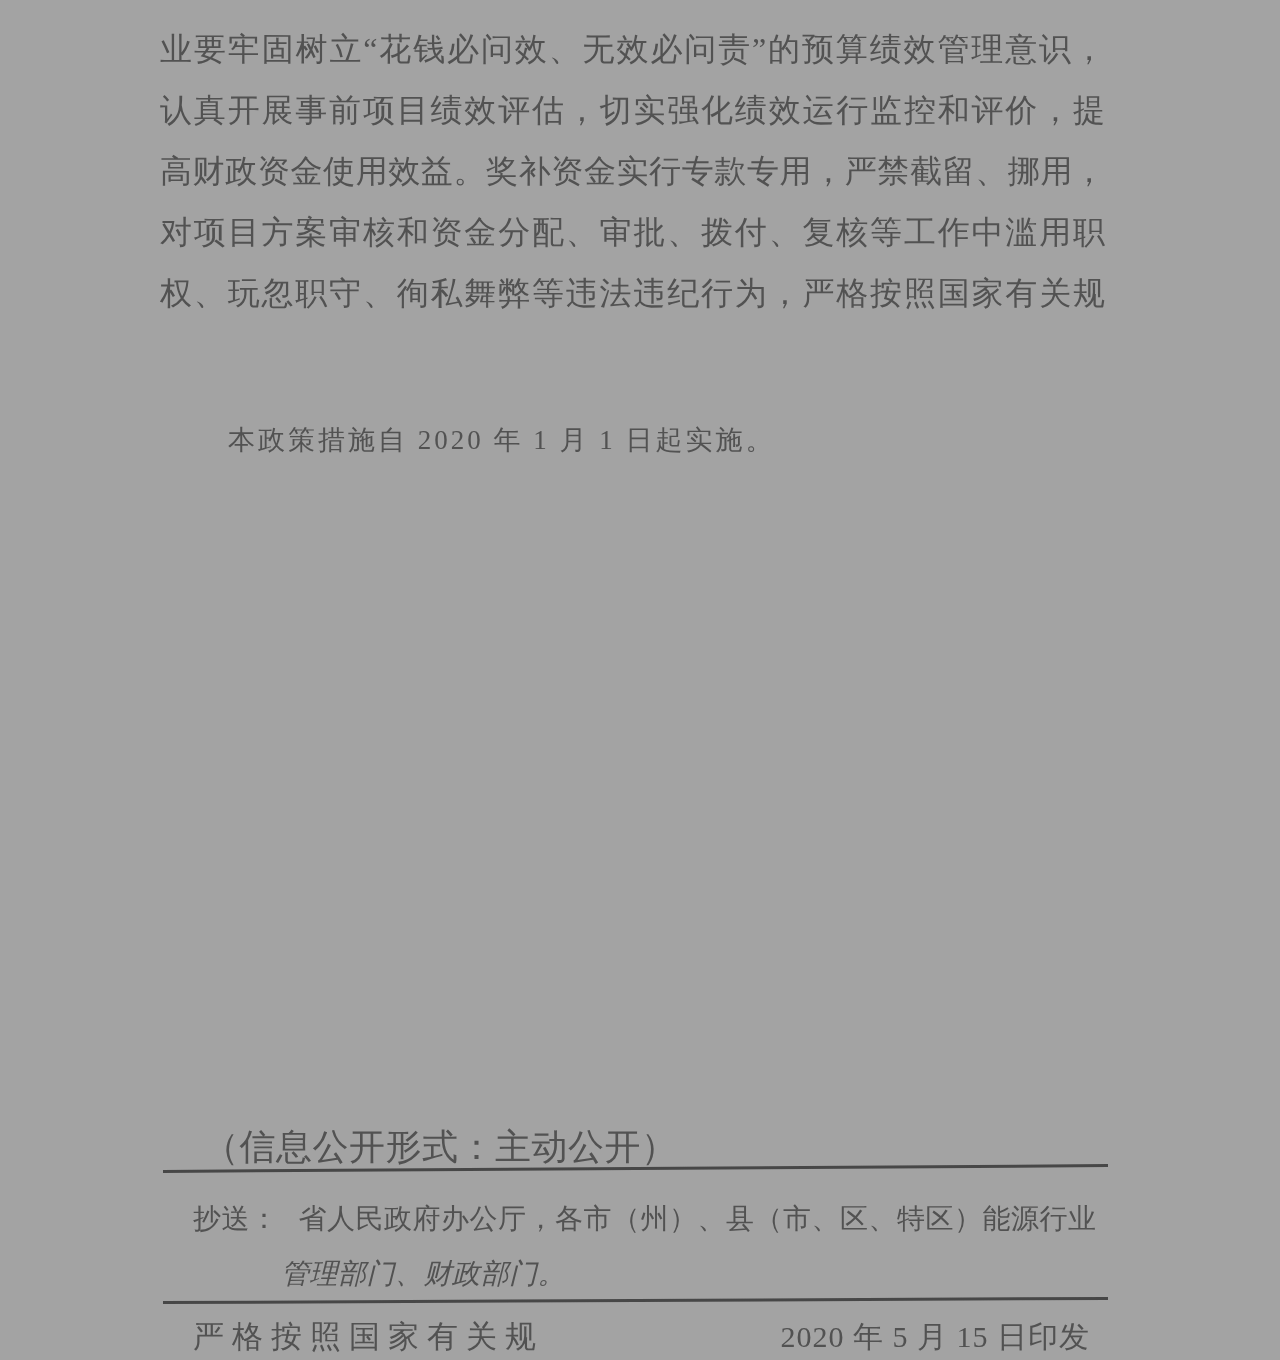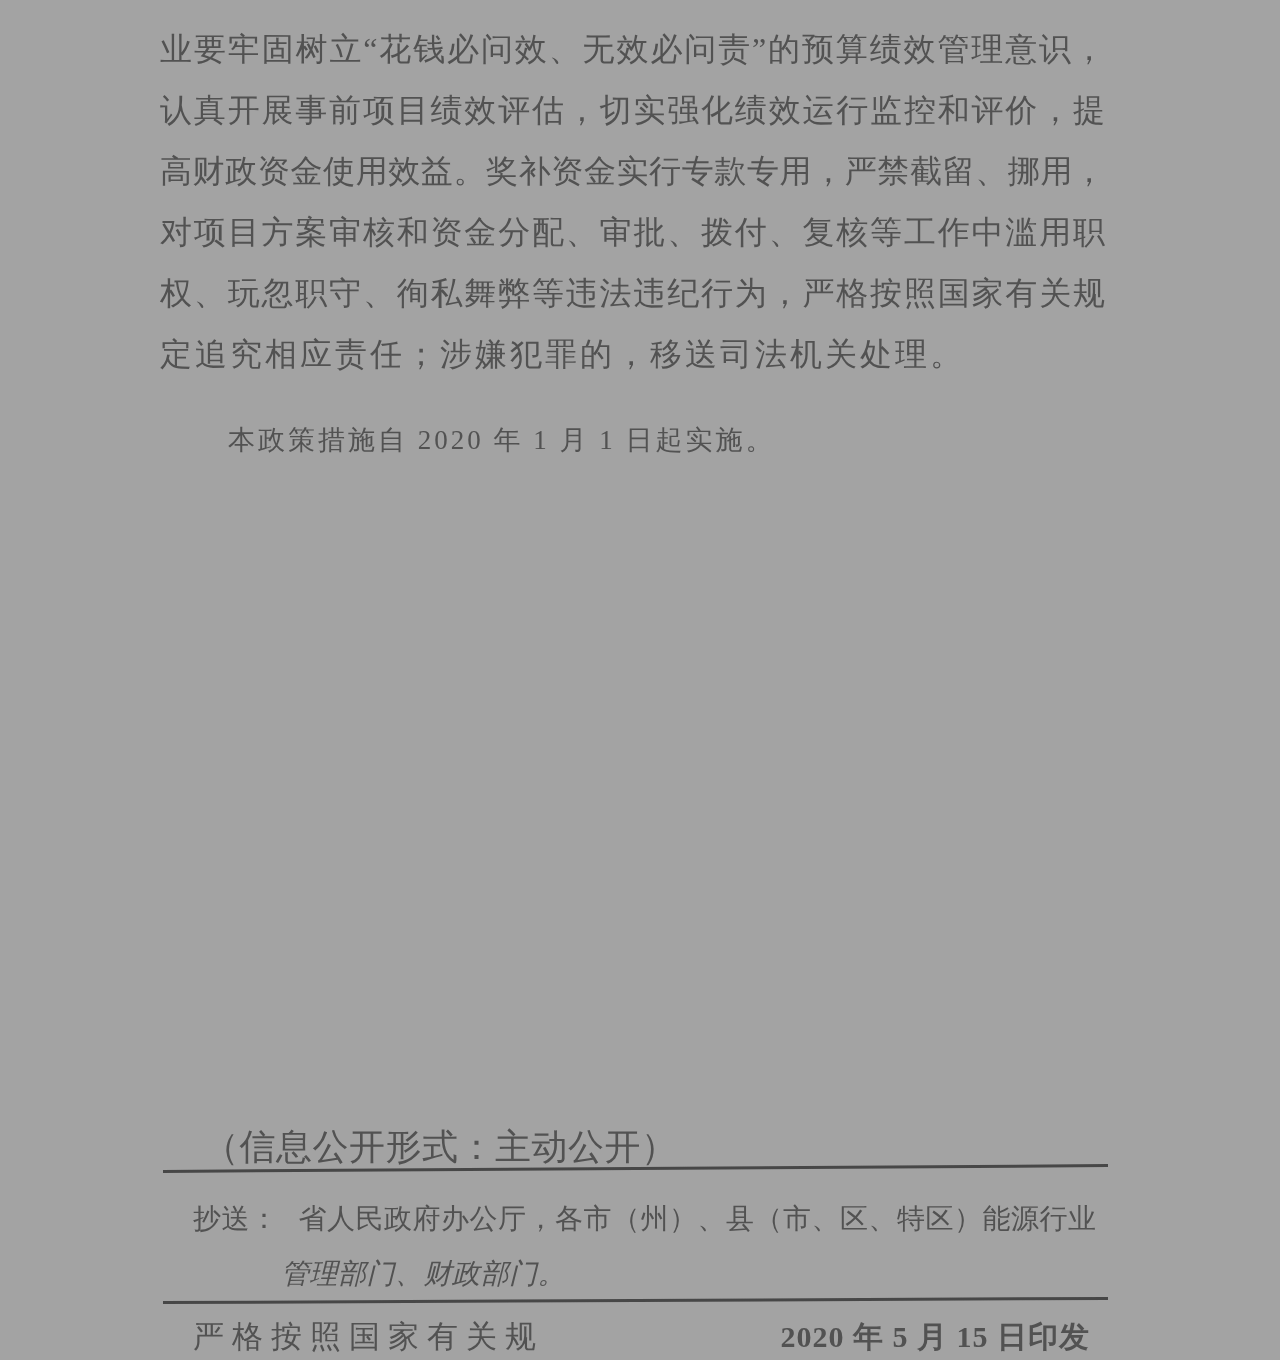--- a/index.html
+++ b/index.html
@@ -106,35 +106,33 @@
   .print-date {
     position: absolute;
     right: 190px;
     top: 1316px;
     height: 42px;
     line-height: 42px;
     font-size: 30px;
     letter-spacing: 1px;
     white-space: nowrap;
     text-align: right;
-    font-weight: bold;
   }
 </style>
 </head>
 <body>
 
 <div class="page">
 
   <div class="body-block">
     <div class="bline justify">业要牢固树立“花钱必问效、无效必问责”的预算绩效管理意识，</div>
     <div class="bline justify">认真开展事前项目绩效评估，切实强化绩效运行监控和评价，提</div>
     <div class="bline justify">高财政资金使用效益。奖补资金实行专款专用，严禁截留、挪用，</div>
     <div class="bline justify">对项目方案审核和资金分配、审批、拨付、复核等工作中滥用职</div>
     <div class="bline justify">权、玩忽职守、徇私舞弊等违法违纪行为，严格按照国家有关规</div>
-    <div class="bline plain">定追究相应责任；涉嫌犯罪的，移送司法机关处理。</div>
   </div>
 
   <div class="closing-line">本政策措施自 2020 年 1 月 1 日起实施。</div>
 
   <div class="disclosure-note">（信息公开形式：主动公开）</div>
 
   <div class="rule rule-top"></div>
 
   <div class="cc-line1">
     <span class="cc-label">抄送：</span><span>省人民政府办公厅，各市（州）、县（市、区、特区）能源行业</span>

